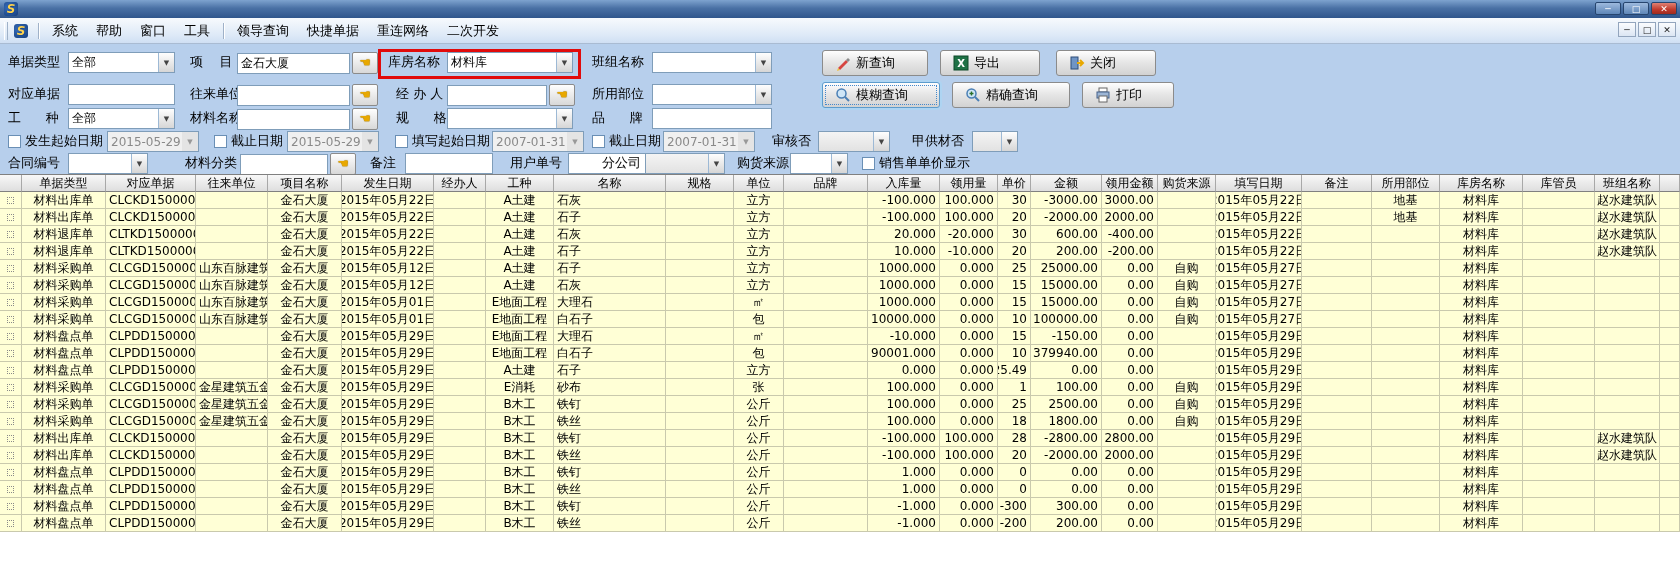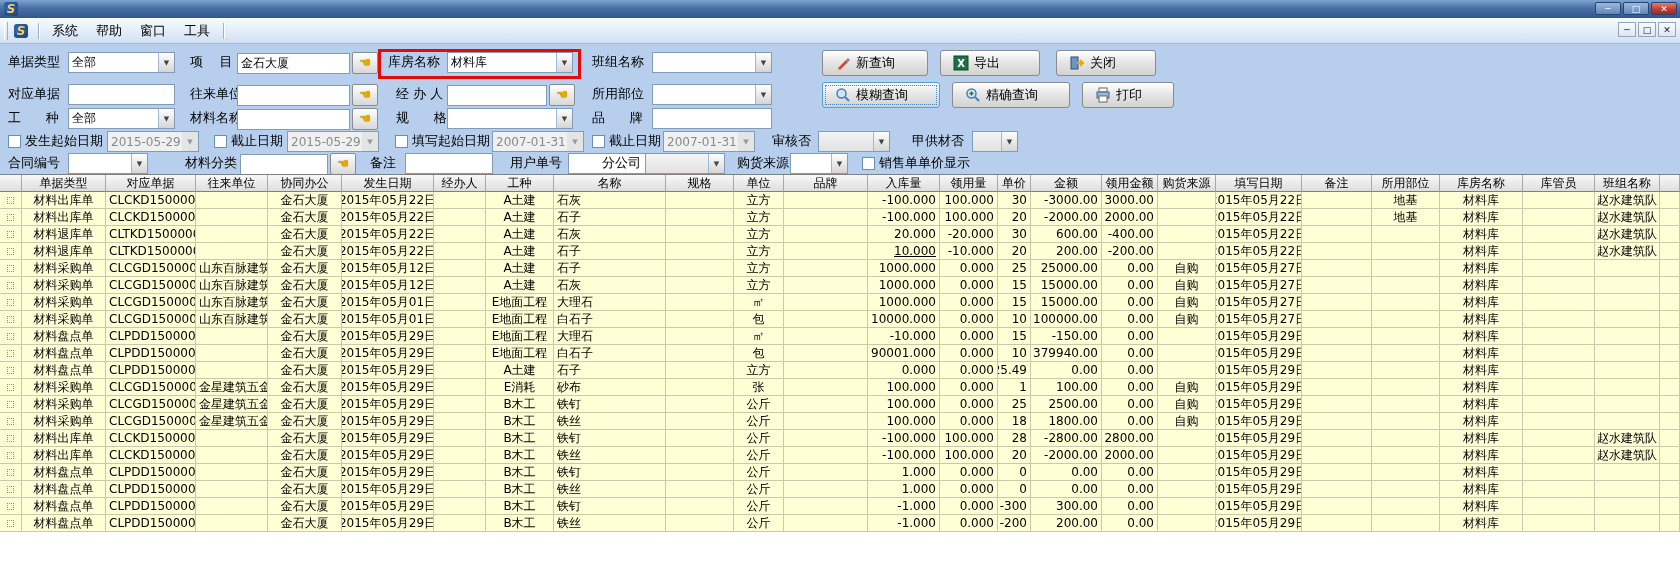--- a/index.html
+++ b/index.html
@@ -82,20 +82,26 @@
   <span class="drag-handle"></span>
   <span class="app-logo menu-logo">S</span>
   <span class="menu-sep"></span>
   <span id="menu-group-2" style="display:flex;">
       <span class="menu-item">系统</span>
       <span class="menu-item">帮助</span>
       <span class="menu-item">窗口</span>
       <span class="menu-item">工具</span>
     </span>
   <span class="menu-sep"></span>
+  <span id="menu-group-3" style="display:flex;">
+      <span class="menu-item">领导查询</span>
+      <span class="menu-item">快捷单据</span>
+      <span class="menu-item">重连网络</span>
+      <span class="menu-item">二次开发</span>
+    </span>
 </div>
 <div class="mdi-controls">
   <span class="mdibtn">─</span>
   <span class="mdibtn">□</span>
   <span class="mdibtn">✕</span>
 </div>
 
 <div class="filterpanel">
 
   <div class="fg" style="left:8px;top:9px;">
@@ -364,21 +370,21 @@
     <span class="lbl">销售单单价显示</span>
   </div>
 </div>
 
 <div class="grid">
   <div class="grow" id="grid-header">
       <div class="th" style="width: 22px;"></div>
       <div class="th" style="width: 84px;">单据类型</div>
       <div class="th" style="width: 90px;">对应单据</div>
       <div class="th" style="width: 72px;">往来单位</div>
-      <div class="th" style="width: 74px;">协同办公</div>
+      <div class="th" style="width: 74px;">项目名称</div>
       <div class="th" style="width: 92px;">发生日期</div>
       <div class="th" style="width: 52px;">经办人</div>
       <div class="th" style="width: 68px;">工种</div>
       <div class="th" style="width: 112px;">名称</div>
       <div class="th" style="width: 68px;">规格</div>
       <div class="th" style="width: 50px;">单位</div>
       <div class="th" style="width: 84px;">品牌</div>
       <div class="th" style="width: 72px;">入库量</div>
       <div class="th" style="width: 58px;">领用量</div>
       <div class="th" style="width: 33px;">单价</div>
@@ -489,21 +495,21 @@
         <div class="td al-l" style="width: 90px;">CLTKD150000001</div>
         <div class="td al-l" style="width: 72px;"></div>
         <div class="td al-c" style="width: 74px;">金石大厦</div>
         <div class="td al-c" style="width: 92px;">2015年05月22日</div>
         <div class="td al-c" style="width: 52px;"></div>
         <div class="td al-c" style="width: 68px;">A土建</div>
         <div class="td al-l" style="width: 112px;">石子</div>
         <div class="td al-c" style="width: 68px;"></div>
         <div class="td al-c" style="width: 50px;">立方</div>
         <div class="td al-c" style="width: 84px;"></div>
-        <div class="td al-r" style="width: 72px; text-decoration: underline;">10.000</div>
+        <div class="td al-r" style="width: 72px;">10.000</div>
         <div class="td al-r" style="width: 58px;">-10.000</div>
         <div class="td al-r" style="width: 33px;">20</div>
         <div class="td al-r" style="width: 71px;">200.00</div>
         <div class="td al-r" style="width: 56px;">-200.00</div>
         <div class="td al-c" style="width: 58px;"></div>
         <div class="td al-c" style="width: 86px;">2015年05月22日</div>
         <div class="td al-l" style="width: 70px;"></div>
         <div class="td al-c" style="width: 68px;"></div>
         <div class="td al-c" style="width: 83px;">材料库</div>
         <div class="td al-c" style="width: 72px;"></div>

